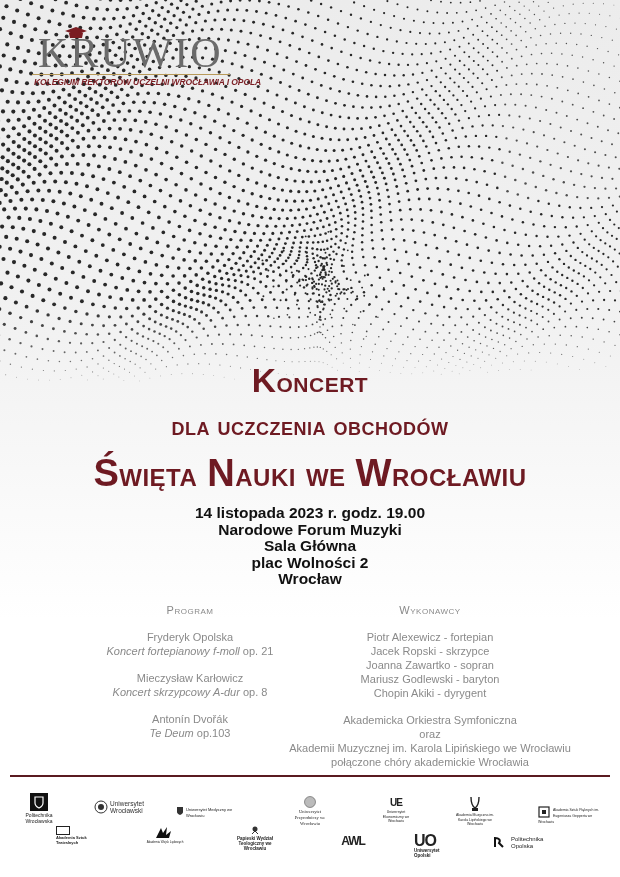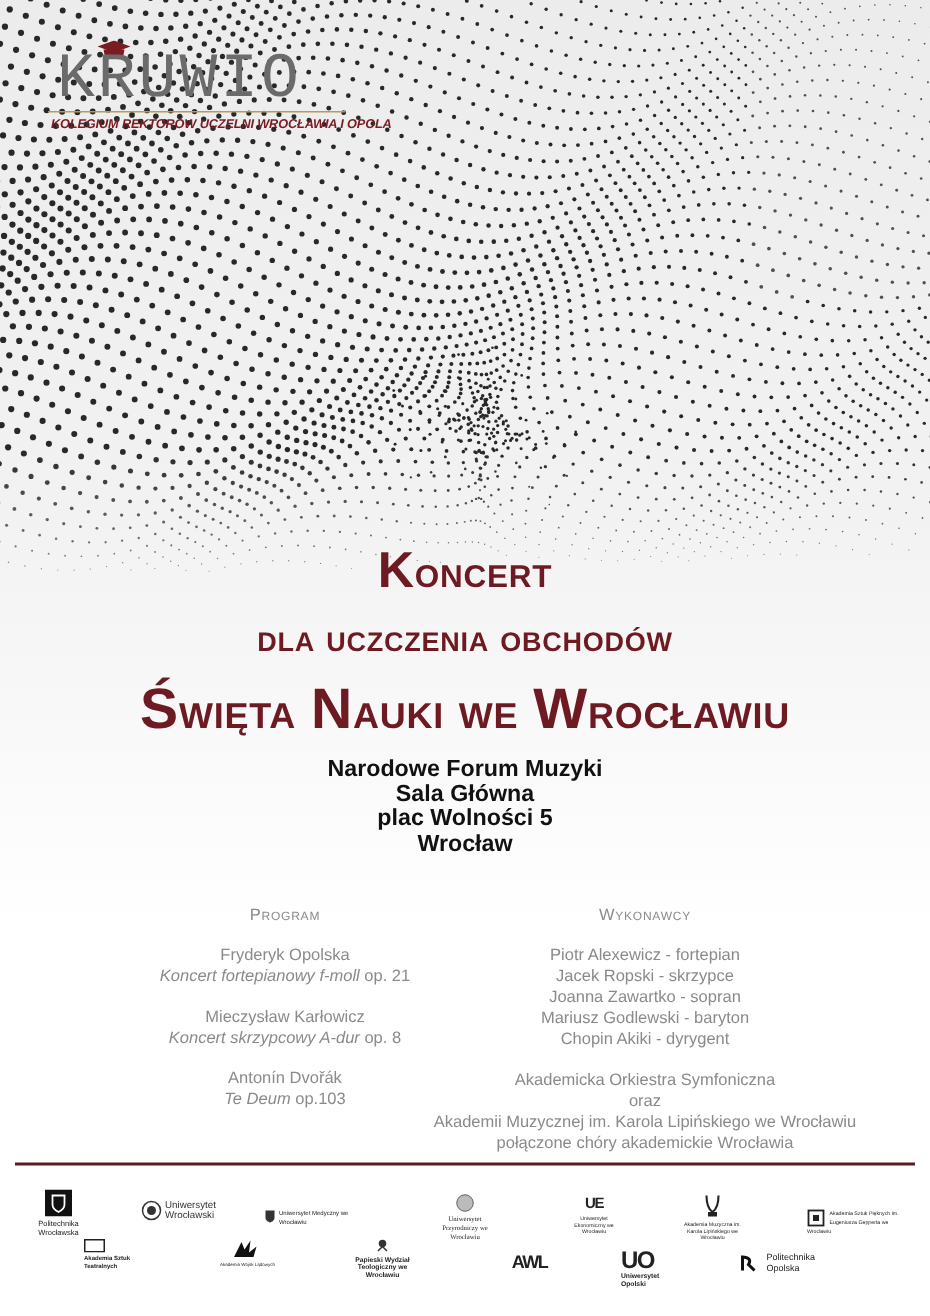--- a/index.html
+++ b/index.html
@@ -1,20 +1,20 @@
 <!DOCTYPE html>
 <html><head>
 <meta charset="utf-8">
 <style>
   html, body { margin: 0; padding: 0; }
   body { width: 620px; height: 877px; background: #ffffff; position: relative; overflow: hidden; font-family: "Liberation Sans", sans-serif; }
   #bg { position: absolute; left: 0; top: 0; width: 620px; height: 620px; background: linear-gradient(180deg, #ececec 0%, #f2f2f2 55%, #ffffff 100%); }
   #dots { position: absolute; left: 0; top: 0; }
   .logo { position: absolute; left: 32px; top: 28px; width: 200px; height: 62px; }
-  .logo-word { position: absolute; left: 6px; top: 4px; font-family: Liberation Mono, monospace; font-weight: 300; font-size: 42px; letter-spacing: 2px; color: #6b6b6b; line-height: 42px; }
+  .logo-word { position: absolute; left: 6px; top: 4px; font-family: Liberation Serif, serif; font-weight: 300; font-size: 42px; letter-spacing: 2px; color: #6b6b6b; line-height: 42px; }
   .logo-cap { position: absolute; left: 33px; top: -1px; width: 22px; height: 12px; }
   .logo-rule { position: absolute; left: 0px; top: 46px; width: 198px; height: 1px; background: #b89a5a; }
   .logo-sub { position: absolute; left: 2px; top: 49px; font-size: 8.5px; font-weight: bold; color: #7a1c22; letter-spacing: -0.1px; white-space: nowrap; font-style: italic; }
 
   .title { position: absolute; left: 0; width: 620px; text-align: center; color: #6e1a22; font-family: "Liberation Sans", sans-serif; font-weight: bold; font-stretch: condensed; white-space: nowrap; }
   .t1 { top: 362px; font-size: 30px; letter-spacing: 0.5px; }
   .t2 { top: 412px; font-size: 25px; letter-spacing: 0.5px; }
   .t3 { top: 452px; font-size: 34px; letter-spacing: 0.5px; }
   .sc { font-variant: small-caps; }
   .big { font-size: 1.12em; }
@@ -2844,23 +2844,24 @@
   <div class="logo-word">KRUWIO</div>
   <div class="logo-rule"></div>
   <div class="logo-sub">KOLEGIUM REKTORÓW UCZELNI WROCŁAWIA I OPOLA</div>
 </div>
 
 <div class="title t1"><span class="big">K</span><span class="sc">oncert</span></div>
 <div class="title t2 sc">dla uczczenia obchodów</div>
 <div class="title t3"><span class="big">Ś</span><span class="sc">więta </span><span class="big">N</span><span class="sc">auki we </span><span class="big">W</span><span class="sc">rocławiu</span></div>
 
 <div class="info">
+  <div>14 listopada 2023 r.  godz. 19.00</div>
   <div>Narodowe Forum Muzyki</div>
   <div>Sala Główna</div>
-  <div>plac Wolności 5</div>
+  <div>plac Wolności 2</div>
   <div>Wrocław</div>
 </div>
 
 <div class="col col-prog">
   <div class="col-head">Program</div>
   <div class="piece">
     <div>Fryderyk Opolska</div>
     <div class="piece-title"><span class="ital">Koncert fortepianowy f-moll</span><span> op. 21</span></div>
   </div>
   <div class="piece">

